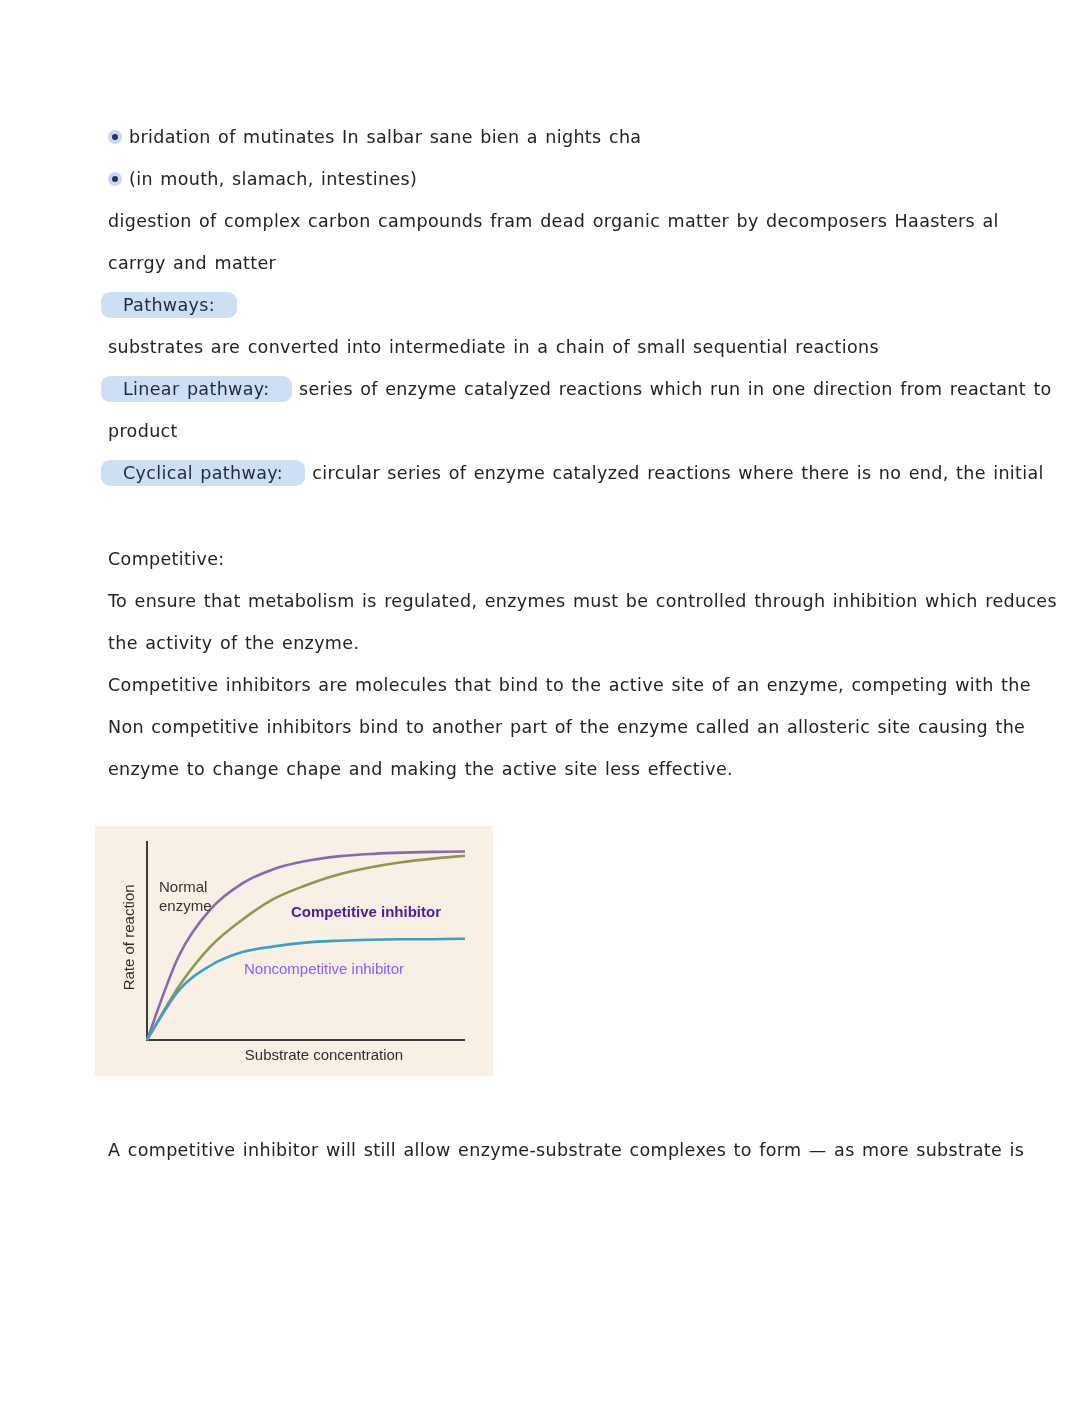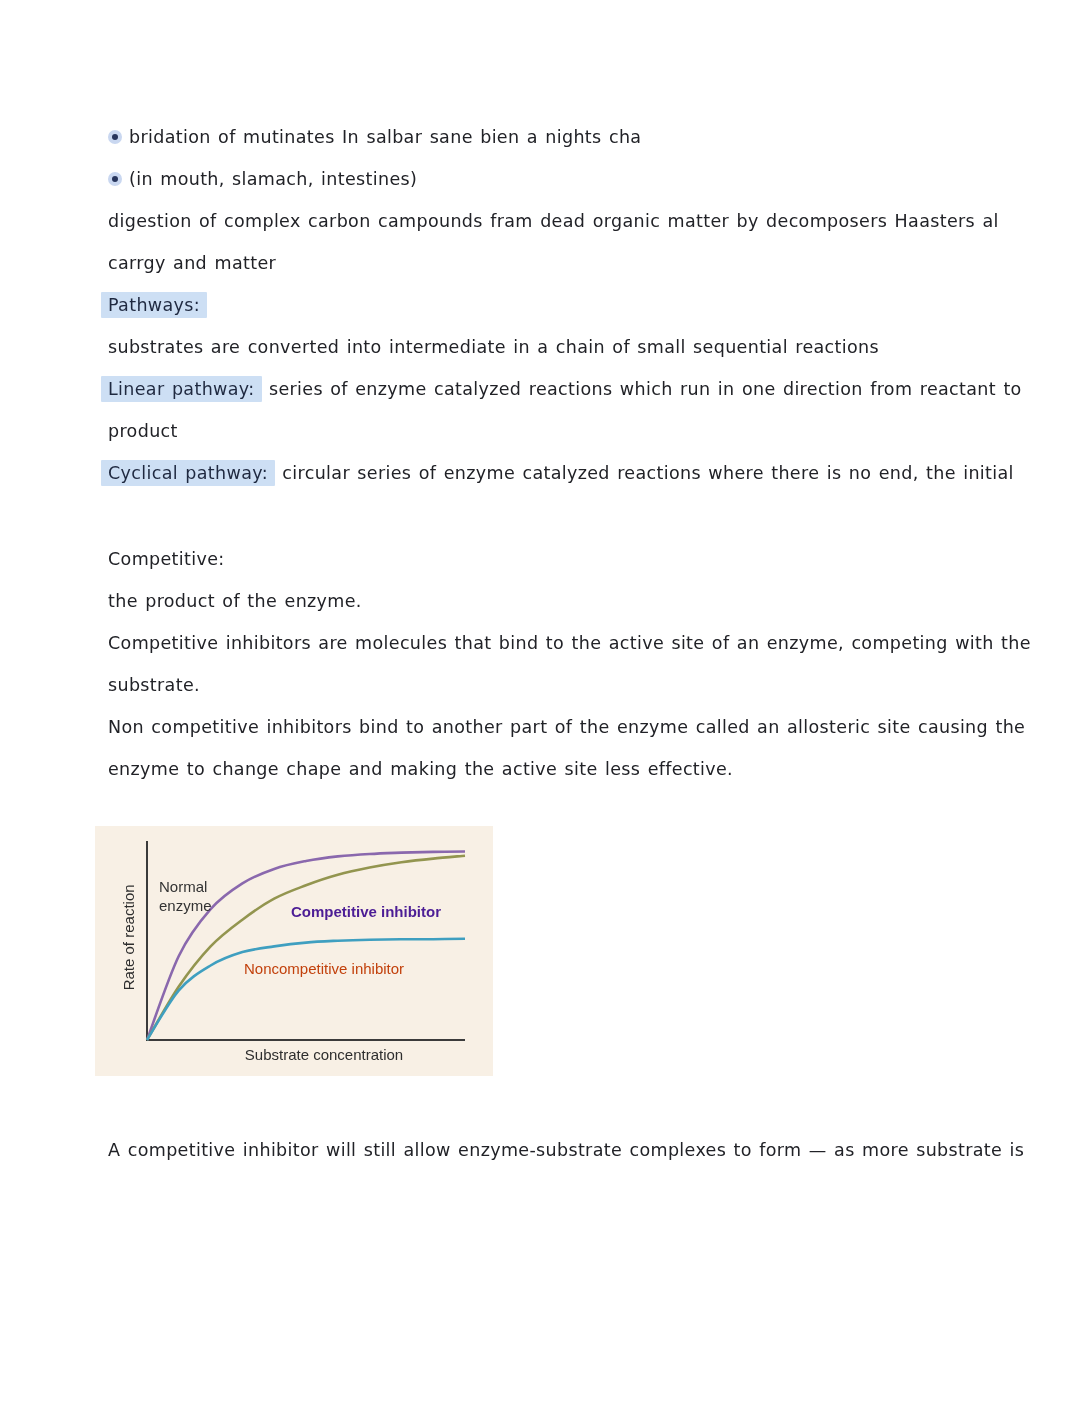--- a/index.html
+++ b/index.html
@@ -18,21 +18,21 @@
     display:inline-block;width:14px;height:14px;border-radius:50%;
     background:var(--halo,#c9d7f0);position:relative;margin-right:7px;
     vertical-align:-1px;
   }
   .bullet i{
     position:absolute;left:4px;top:4px;width:6px;height:6px;border-radius:50%;
     background:var(--dot,#27355c);
   }
   .hl{
     background:var(--hl,#cddff4);color:#1f2940;
-    padding:3px 7px;margin-left:-7px;border-radius:1px;
+    padding:3px 22px;margin-left:-7px;border-radius:9px;
   }
   .chart-panel{
     position:relative;width:398px;height:250px;margin:36px 0 53px -13px;
     background:#f8f0e5;display:none;
     font-family:"Liberation Sans",sans-serif;
   }
   .chart-panel svg{position:absolute;left:0;top:0;}
   .chart-label{position:absolute;font-size:15px;line-height:1.25;}
   .lbl-ylabel{left:-46px;top:102px;width:160px;text-align:center;transform:rotate(-90deg);color:#2e2e2e;}
   .lbl-xlabel{left:70px;top:220px;width:318px;text-align:center;color:#2e2e2e;}
@@ -49,39 +49,39 @@
       <div class="line"><span class="bullet"><i></i></span><span>(in mouth, slamach, intestines)</span></div>
       <div class="line"><span>digestion of complex carbon campounds fram dead organic matter by decomposers Haasters al</span></div>
       <div class="line"><span>carrgy and matter</span></div>
       <div class="line"><span class="hl">Pathways:</span></div>
       <div class="line"><span>substrates are converted into intermediate in a chain of small sequential reactions</span></div>
       <div class="line"><span class="hl">Linear pathway:</span><span> series of enzyme catalyzed reactions which run in one direction from reactant to</span></div>
       <div class="line"><span>product</span></div>
       <div class="line"><span class="hl">Cyclical pathway:</span><span> circular series of enzyme catalyzed reactions where there is no end, the initial</span></div>
       <div class="spacer"></div>
       <div class="line"><span>Competitive:</span></div>
-      <div class="line"><span>the product of the enzyme.</span></div>
+      <div class="line"><span>To ensure that metabolism is regulated, enzymes must be controlled through inhibition which reduces</span></div>
+      <div class="line"><span>the activity of the enzyme.</span></div>
       <div class="line"><span>Competitive inhibitors are molecules that bind to the active site of an enzyme, competing with the</span></div>
-      <div class="line"><span>substrate.</span></div>
       <div class="line"><span>Non competitive inhibitors bind to another part of the enzyme called an allosteric site causing the</span></div>
       <div class="line"><span>enzyme to change chape and making the active site less effective.</span></div>
       <div class="chart-panel" style="display: block; background: rgb(248, 240, 229);">
     <svg width="398" height="250" viewBox="0 0 398 250">
       <g>
         <line x1="52" y1="15" x2="52" y2="214" stroke="#3b3b3b" stroke-width="2"></line>
         <line x1="51" y1="214" x2="370" y2="214" stroke="#3b3b3b" stroke-width="2"></line>
       </g>
       <g>
             <path d="M52,214C57.3,200.0 73.2,151.8 83.8,130.0C94.4,108.2 105.0,95.3 115.6,83.2C126.2,71.1 136.8,64.1 147.4,57.4C158.0,50.7 168.6,46.6 179.2,42.9C189.8,39.1 200.4,37.1 211.0,35.0C221.6,33.0 232.2,31.6 242.8,30.4C253.4,29.3 264.0,28.6 274.6,28.0C285.2,27.3 295.8,27.0 306.4,26.6C317.0,26.3 327.6,26.1 338.2,25.9C348.8,25.7 364.7,25.5 370.0,25.5" fill="none" stroke="#8a68ad" stroke-width="2.6"></path>
             <path d="M52,214C57.3,205.1 73.2,176.1 83.8,160.5C94.4,144.9 105.0,131.6 115.6,120.4C126.2,109.3 136.8,101.6 147.4,93.7C158.0,85.7 168.6,78.4 179.2,72.7C189.8,66.9 200.4,63.3 211.0,59.3C221.6,55.3 232.2,51.7 242.8,48.8C253.4,45.8 264.0,43.6 274.6,41.5C285.2,39.4 295.8,37.7 306.4,36.2C317.0,34.7 327.6,33.6 338.2,32.6C348.8,31.5 364.7,30.2 370.0,29.7" fill="none" stroke="#93954f" stroke-width="2.6"></path>
             <path d="M52,214C57.3,205.7 73.2,176.8 83.8,164.3C94.4,151.9 105.0,145.9 115.6,139.5C126.2,133.1 136.8,129.3 147.4,126.1C158.0,123.0 168.6,122.0 179.2,120.4C189.8,118.8 200.4,117.5 211.0,116.6C221.6,115.6 232.2,115.2 242.8,114.7C253.4,114.2 264.0,113.9 274.6,113.7C285.2,113.5 295.8,113.4 306.4,113.3C317.0,113.2 327.6,113.2 338.2,113.2C348.8,113.1 364.7,112.8 370.0,112.8" fill="none" stroke="#3f9fc0" stroke-width="2.6"></path>
           </g>
     </svg>
     <div class="chart-label lbl-ylabel">Rate of reaction</div>
     <div class="chart-label lbl-xlabel">Substrate concentration</div>
     <div class="chart-label lbl-normal" style="color: rgb(51, 51, 51);">Normal enzyme</div>
     <div class="chart-label lbl-competitive" style="color: #4c1d95; font-weight: bold;">Competitive inhibitor</div>
-    <div class="chart-label lbl-noncompetitive" style="color: #c2410c; text-align: center;">Noncompetitive inhibitor</div>
+    <div class="chart-label lbl-noncompetitive" style="color: #8b5cf6; text-align: center;">Noncompetitive inhibitor</div>
   </div>
       <div class="line"><span>A competitive inhibitor will still allow enzyme-substrate complexes to form — as more substrate is</span></div>
     </div>
 
 </div>
 
 </body></html>

